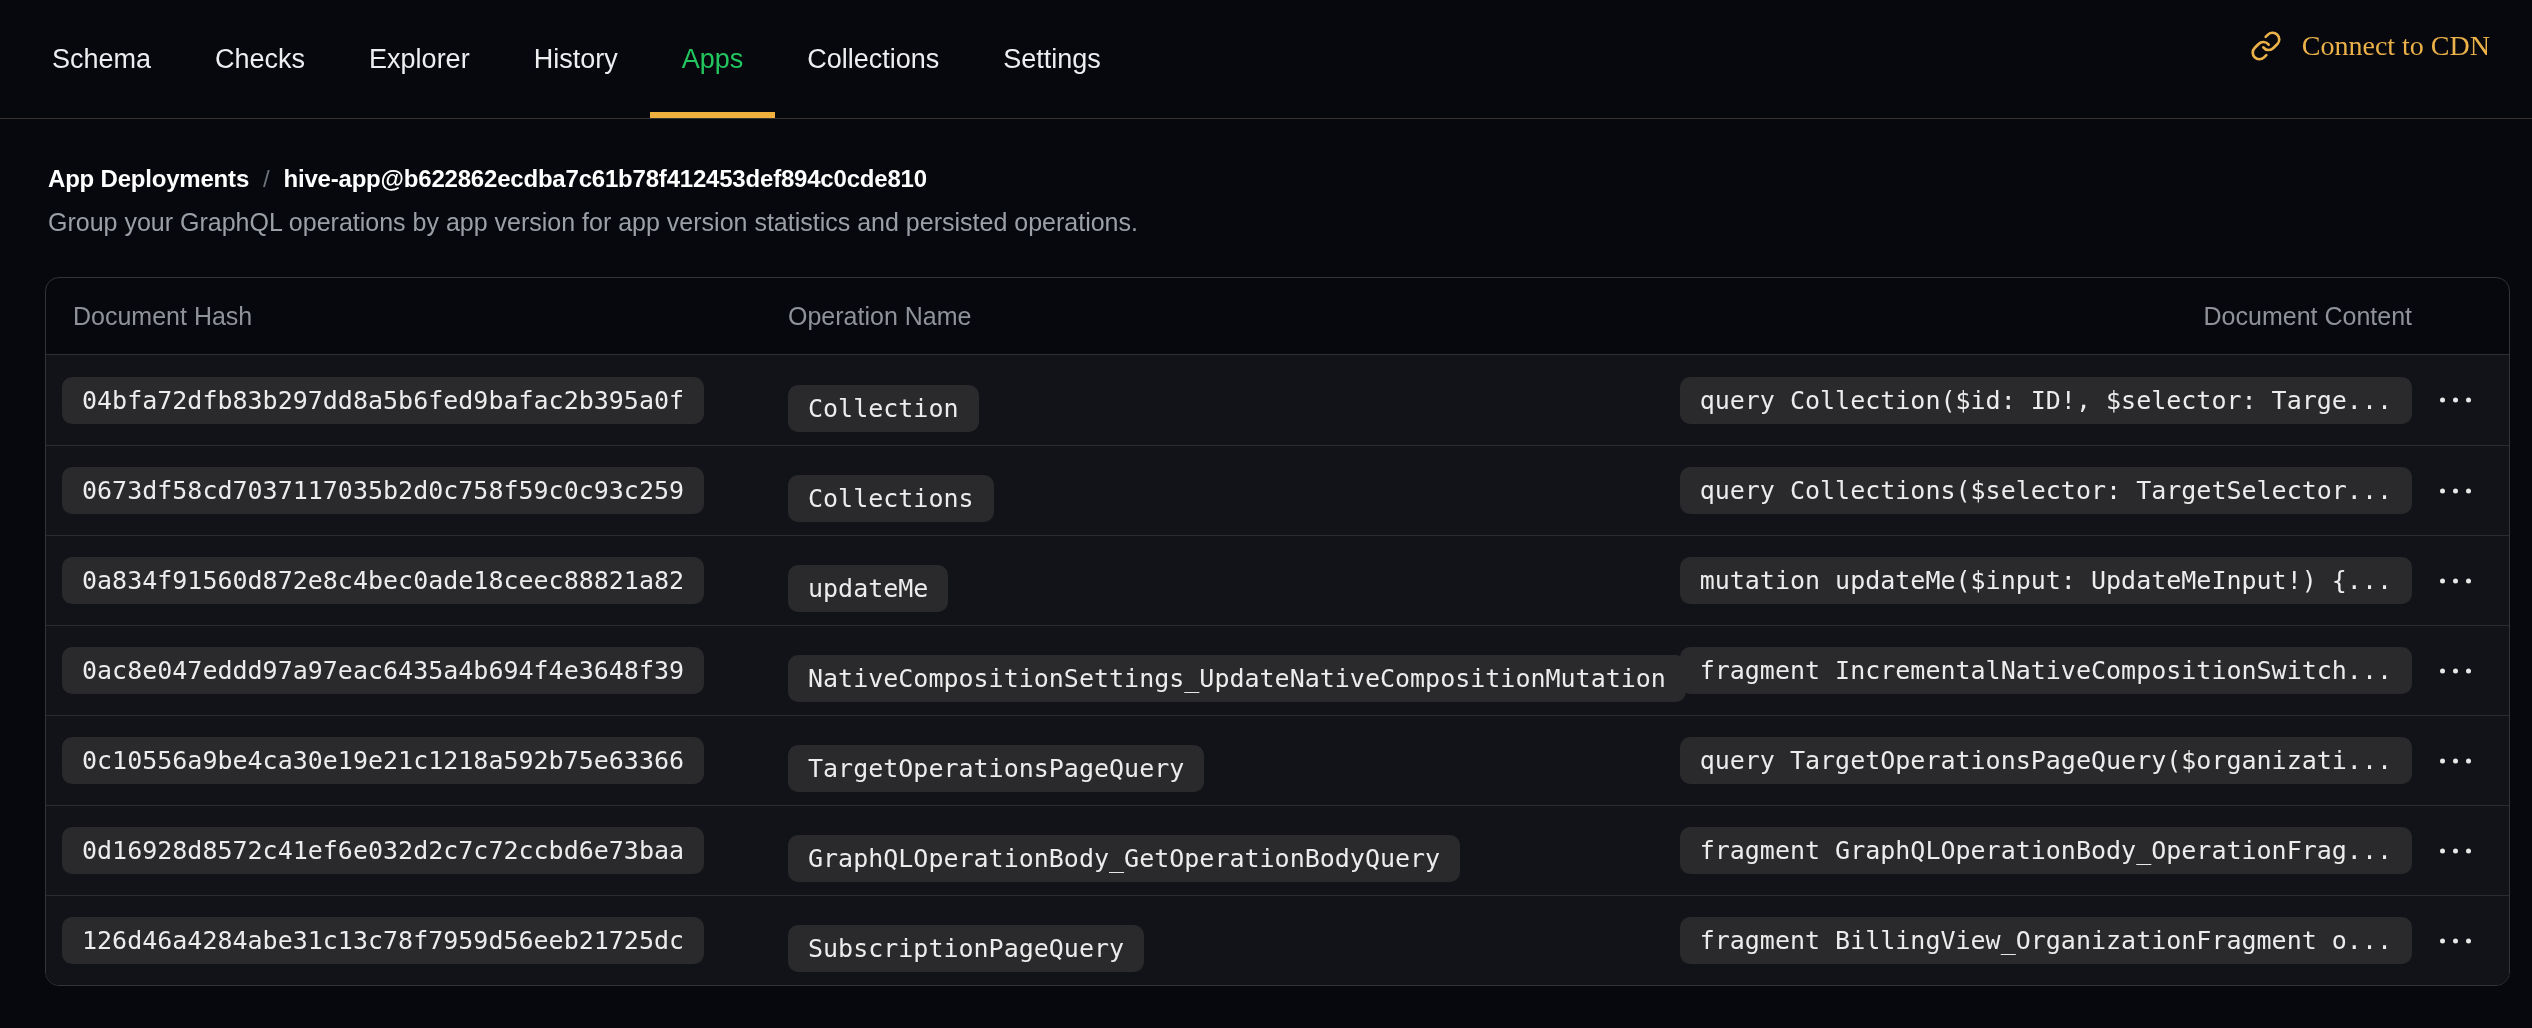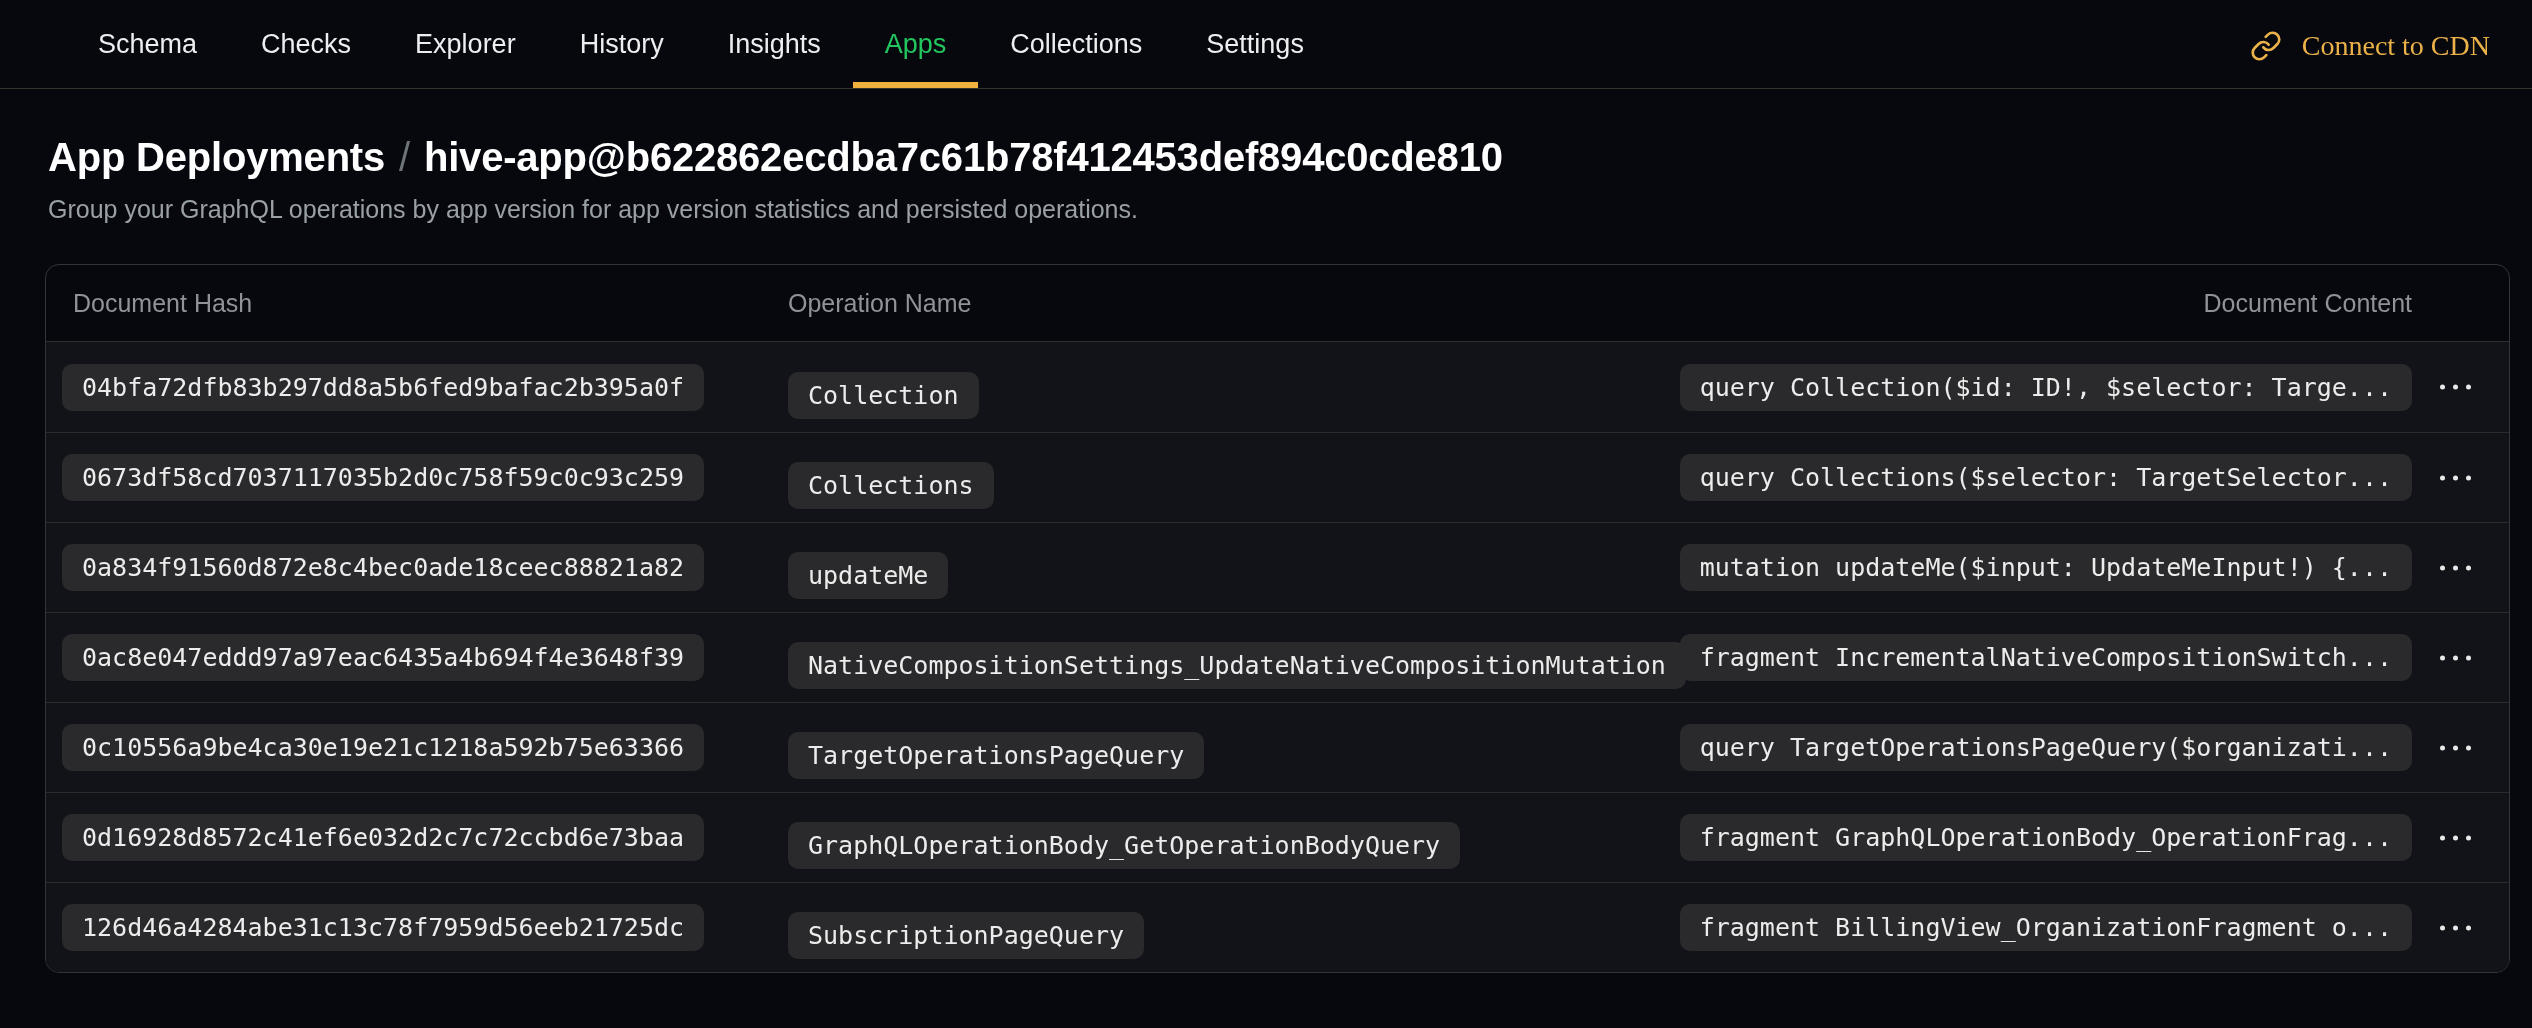--- a/index.html
+++ b/index.html
@@ -2,35 +2,35 @@
 <html><head>
 <meta charset="utf-8">
 <style>
   * { margin:0; padding:0; box-sizing:border-box; }
   html,body { background:#06080e; }
   body { font-family:"Liberation Sans", sans-serif; }
   .app { position:relative; width:2532px; height:1028px; overflow:hidden;
          background:#06080e; color:#fff; }
 
   
-  .topnav { position:relative; height:89px; border-bottom:1px solid var(--divider);
-            display:flex; align-items:stretch; padding-left:66px; }
+  .topnav { position:relative; height:119px; border-bottom:1px solid var(--divider);
+            display:flex; align-items:stretch; padding-left:20px; }
   .nav-item { position:relative; display:flex; align-items:center; padding:0 32px;
               font-size:27px; color:#eceef0; text-decoration:none; cursor:pointer; }
   .nav-item.active { color:#22c55e; }
   .nav-item.active::after { content:""; position:absolute; left:0; right:0; bottom:0;
               height:6px; background:var(--accent); }
   .cdn-btn { position:absolute; right:42px; top:0; height:92px; display:flex;
              align-items:center; gap:20px; background:none; border:none;
              color:var(--cdn); font-family:Liberation Serif, serif; font-size:28px; cursor:pointer; }
   .cdn-btn svg { width:32px; height:32px; }
 
   
   main { padding:0 22px 0 45px; }
-  .page-title { margin:46px 0 0 3px; font-size:40px; font-weight:700;
+  .page-title { margin:46px 0 0 3px; font-size:24px; font-weight:700;
                 letter-spacing:-0.2px; display:flex; gap:14px; align-items:baseline; }
   .page-title .crumb-link { cursor:pointer; }
   .page-title .sep { color:#6e7379; font-weight:400; }
   .page-subtitle { margin:15px 0 0 3px; font-size:25px; color:#9aa0a6; }
 
   
   .table { margin-top:40px; border:1px solid #33343a; border-radius:14px;
            overflow:hidden; }
   .thead { position:relative; height:76px; display:flex; align-items:center;
            color:#8f9298; font-size:25px; }
@@ -57,21 +57,20 @@
 <body>
 
 <div class="app" style="--accent: #f0b03e; --cdn: #ecb24a; --divider: #37342e;">
 
   <nav class="topnav">
     <div class="nav-items" id="nav-items" style="display: flex;">
         <a class="nav-item">Schema</a>
         <a class="nav-item">Checks</a>
         <a class="nav-item">Explorer</a>
         <a class="nav-item">History</a>
-        <a class="nav-item">Insights</a>
         <a class="nav-item active">Apps</a>
         <a class="nav-item">Collections</a>
         <a class="nav-item">Settings</a>
       </div>
     <button class="cdn-btn">
       <svg viewBox="0 0 24 24" fill="none" stroke="currentColor" stroke-width="2" stroke-linecap="round" stroke-linejoin="round">
         <path d="M10 13a5 5 0 0 0 7.54.54l3-3a5 5 0 0 0-7.07-7.07l-1.72 1.71"></path>
         <path d="M14 11a5 5 0 0 0-7.54-.54l-3 3a5 5 0 0 0 7.07 7.07l1.71-1.71"></path>
       </svg>
       <span>Connect to CDN</span>

